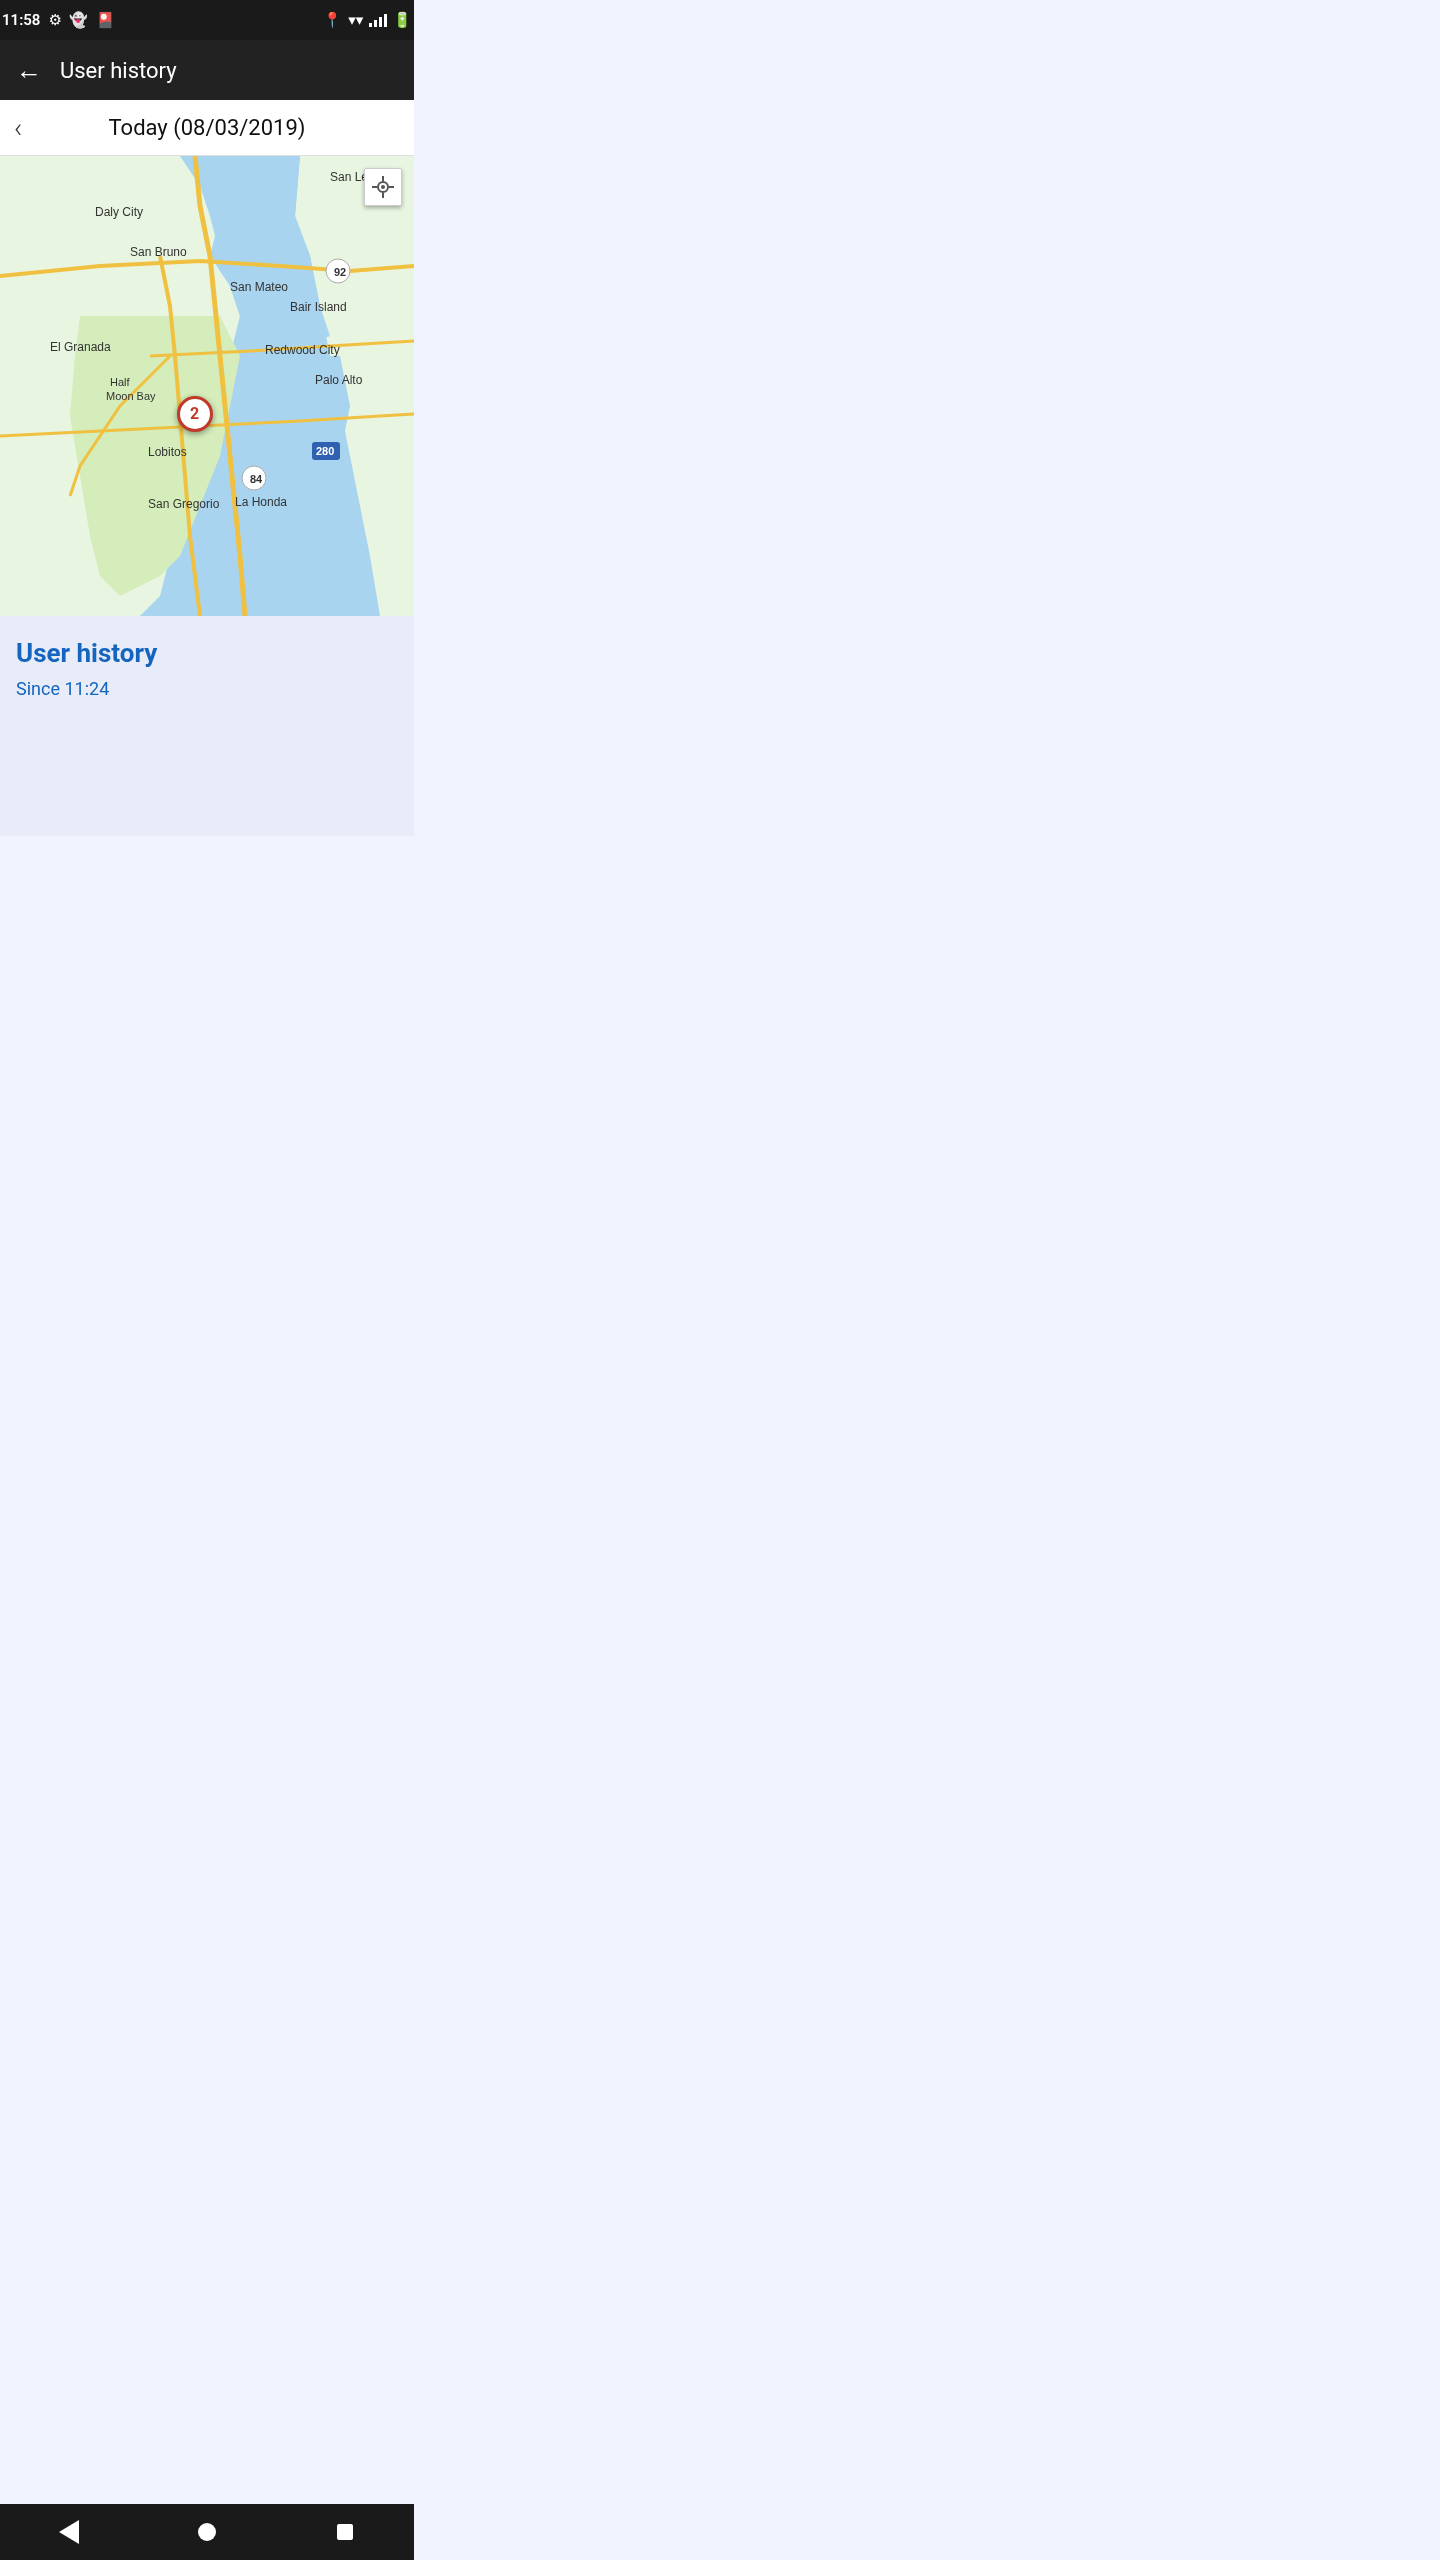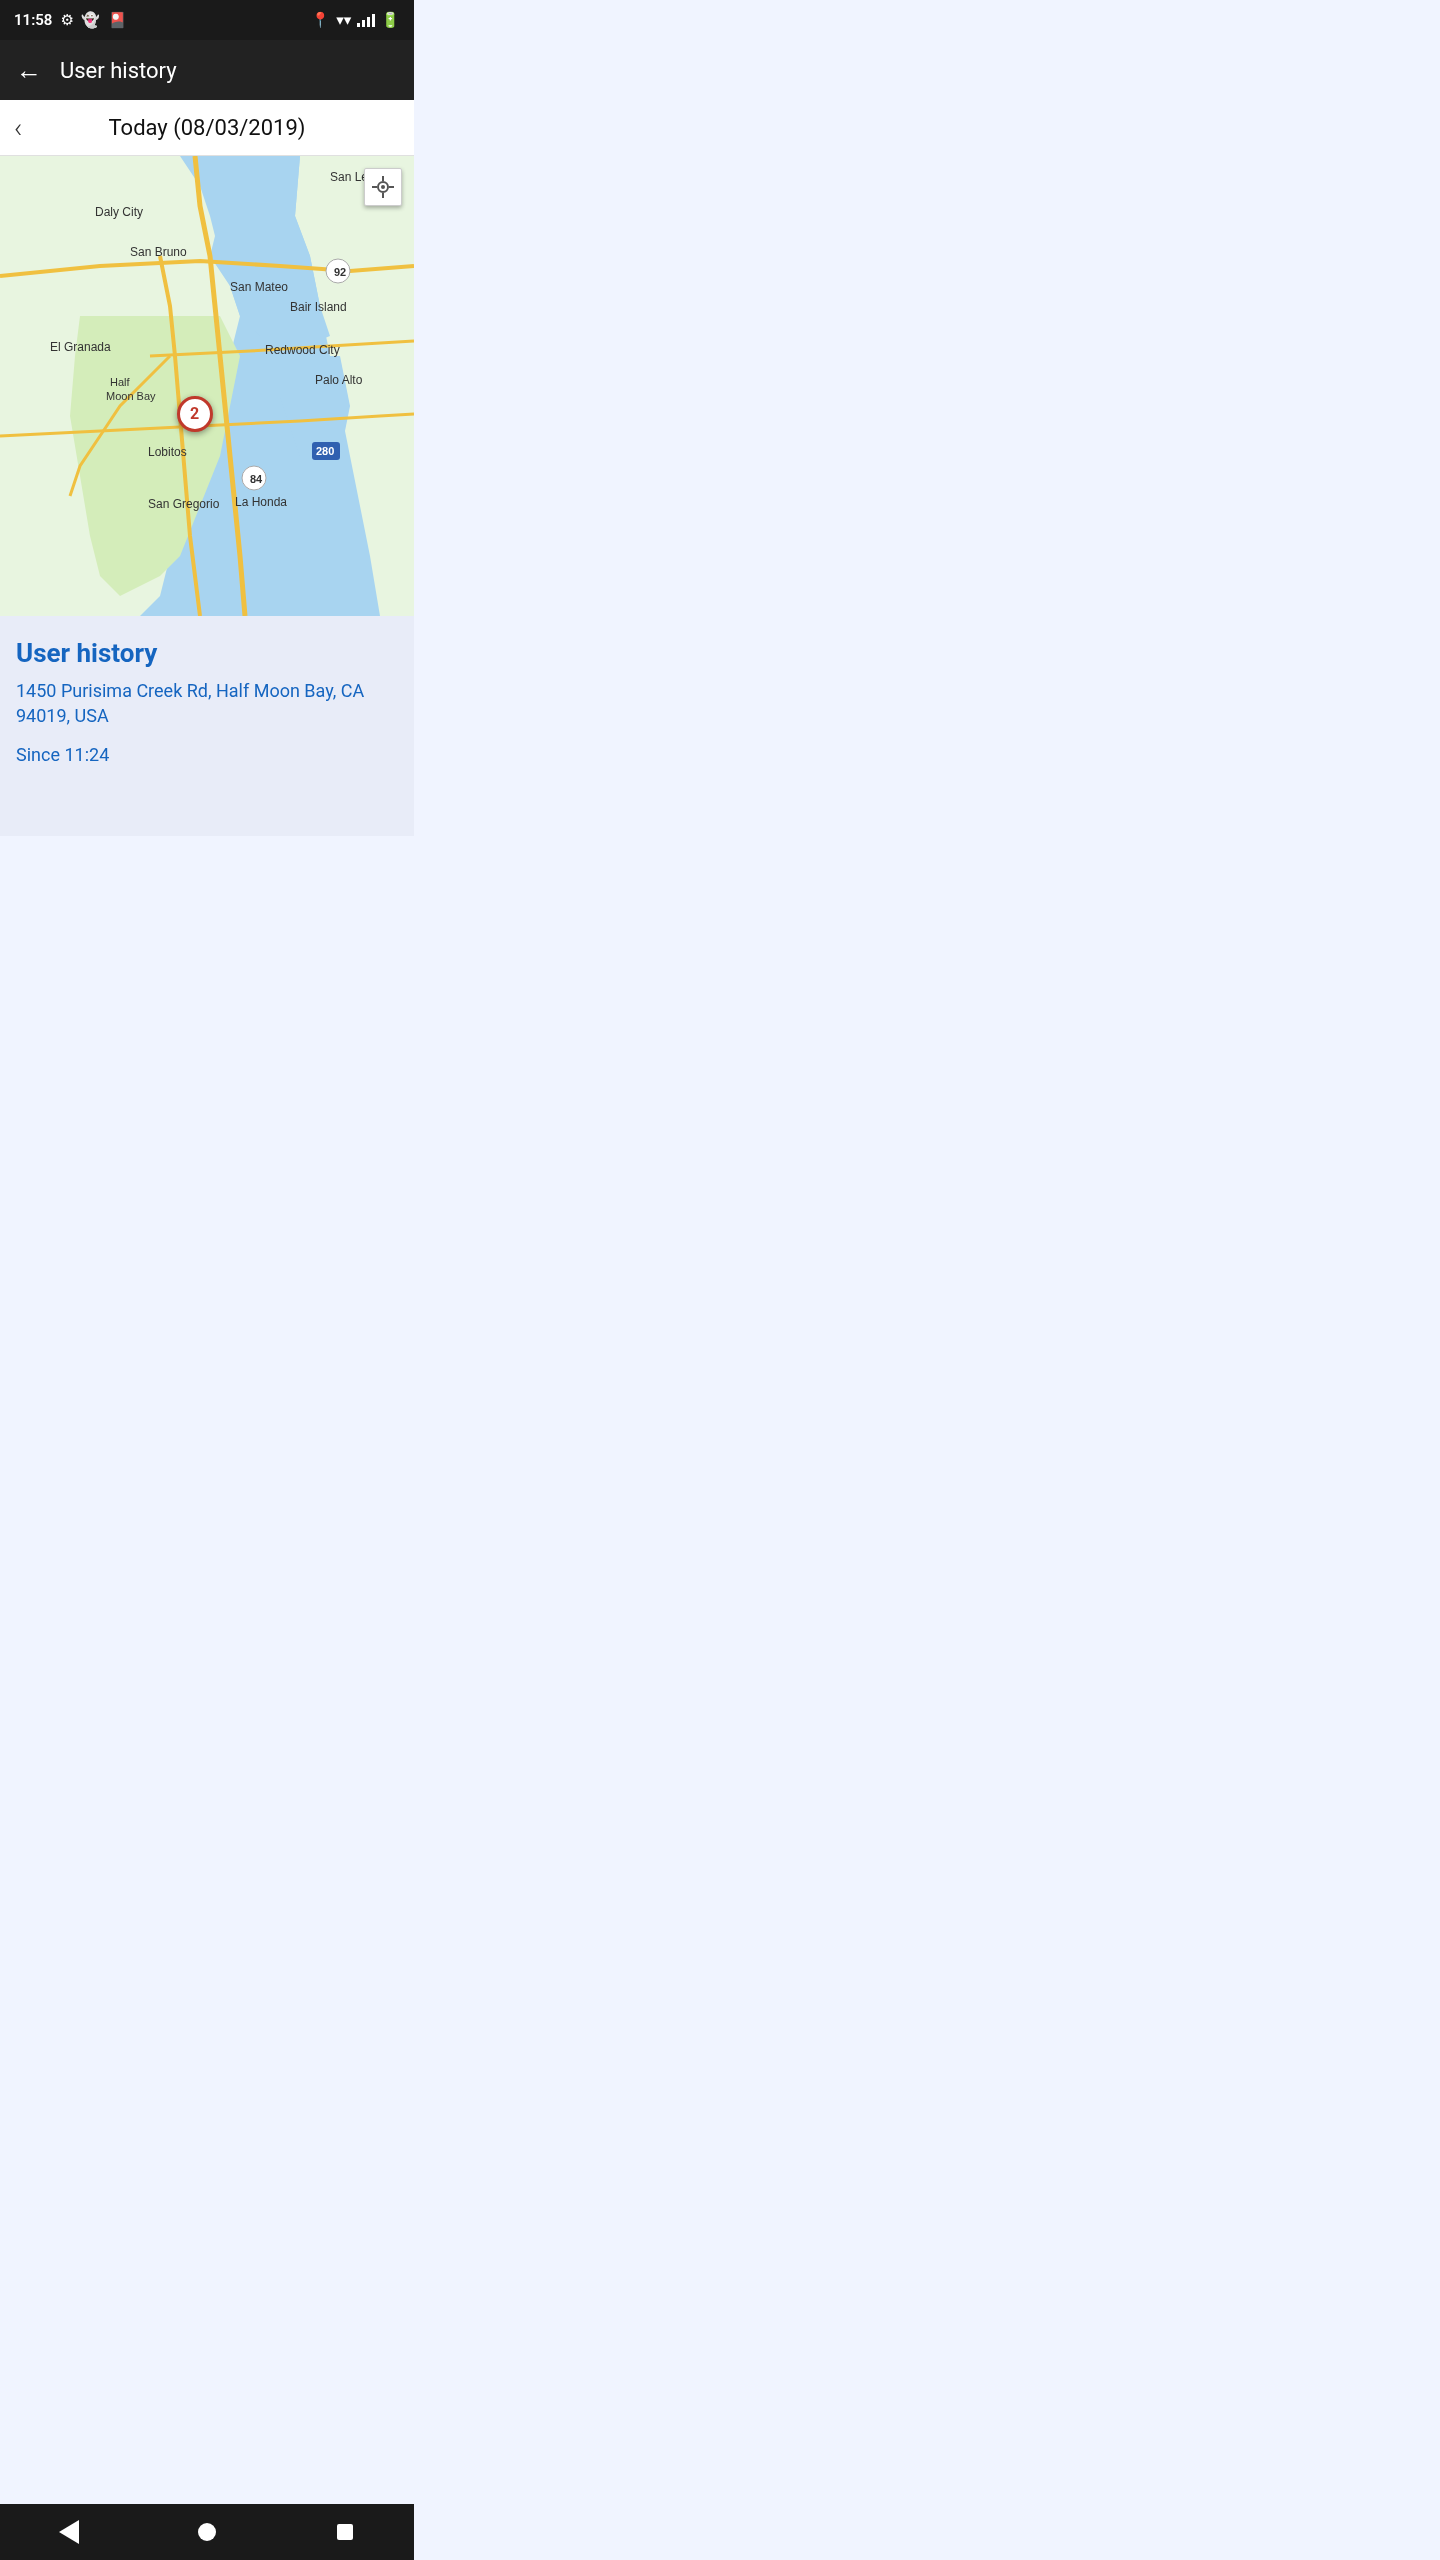--- a/index.html
+++ b/index.html
@@ -14,21 +14,21 @@
     }
 
     
     .status-bar {
       background: #1a1a1a;
       color: white;
       height: 40px;
       display: flex;
       align-items: center;
       justify-content: space-between;
-      padding: 0 14px;
+      padding: 0 2px;
       font-size: 15px;
       font-weight: 500;
     }
     .status-left { display: flex; align-items: center; gap: 8px; }
     .status-right { display: flex; align-items: center; gap: 6px; }
     .status-time { font-size: 15px; font-weight: 600; }
 
     
     .nav-bar {
       background: #222222;
@@ -298,21 +298,20 @@
   </div>
 
   
   <div class="map-marker">
     <div class="marker-inner">2</div>
   </div>
 </div>
 
 <div class="info-panel">
   <div class="info-title">User history</div>
-  <div class="info-address">1450 Purisima Creek Rd, Half Moon Bay, CA 94019, USA</div>
   <div class="info-since">Since 11:24</div>
 </div>
 
 <div class="bottom-nav">
   <div class="nav-btn">
     <div class="triangle-left"></div>
   </div>
   <div class="nav-btn">
     <div class="circle-dot"></div>
   </div>

